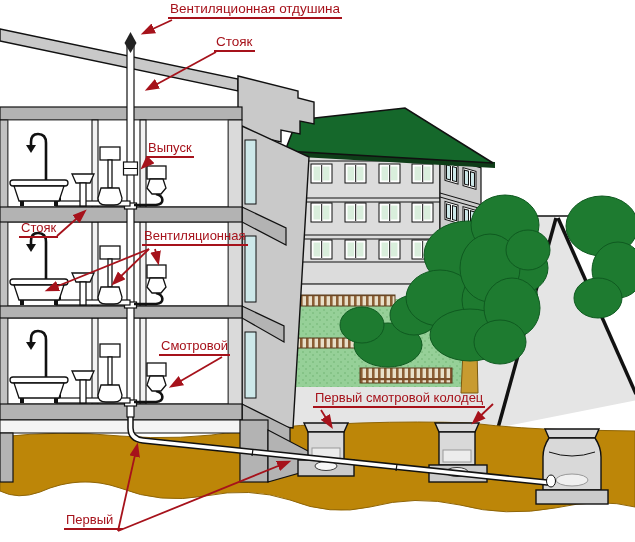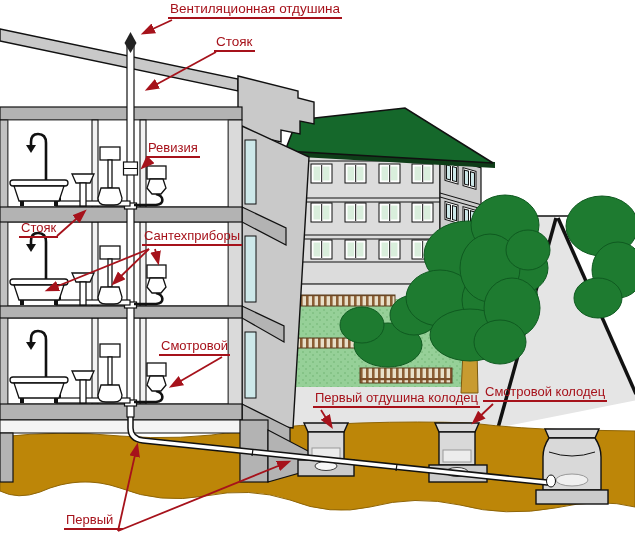--- a/index.html
+++ b/index.html
@@ -240,21 +240,20 @@
     <path class="callout" d="M222,357 L172,386" marker-end="url(#arr)"></path>
     <path class="callout" d="M321,410 L331,426" marker-end="url(#arr)"></path>
     <path class="callout" d="M493,404 L474,422" marker-end="url(#arr)"></path>
     <path class="callout" d="M118,531 L137,446" marker-end="url(#arr)"></path>
     <path class="callout" d="M118,531 L288,462" marker-end="url(#arr)"></path>
   </g>
 </svg>
 
 <div class="lbl big" style="left:168px;top:2px">Вентиляционная отдушина</div>
 <div class="lbl big" style="left:214px;top:35px">Стояк</div>
-<div class="lbl" style="left:146px;top:141px">Ревизия</div>
+<div class="lbl" style="left:146px;top:141px">Выпуск</div>
 <div class="lbl" style="left:19px;top:221px">Стояк</div>
-<div class="lbl" style="left:142px;top:229px">Сантехприборы</div>
+<div class="lbl" style="left:142px;top:229px">Вентиляционная</div>
 <div class="lbl" style="left:159px;top:339px">Смотровой</div>
-<div class="lbl" style="left:313px;top:391px">Первый отдушина колодец</div>
-<div class="lbl" style="left:483px;top:385px">Смотровой колодец</div>
+<div class="lbl" style="left:313px;top:391px">Первый смотровой колодец</div>
 <div class="lbl" style="left:64px;top:513px;padding-right:10px">Первый</div>
 
 </div>
 
 </body></html>

